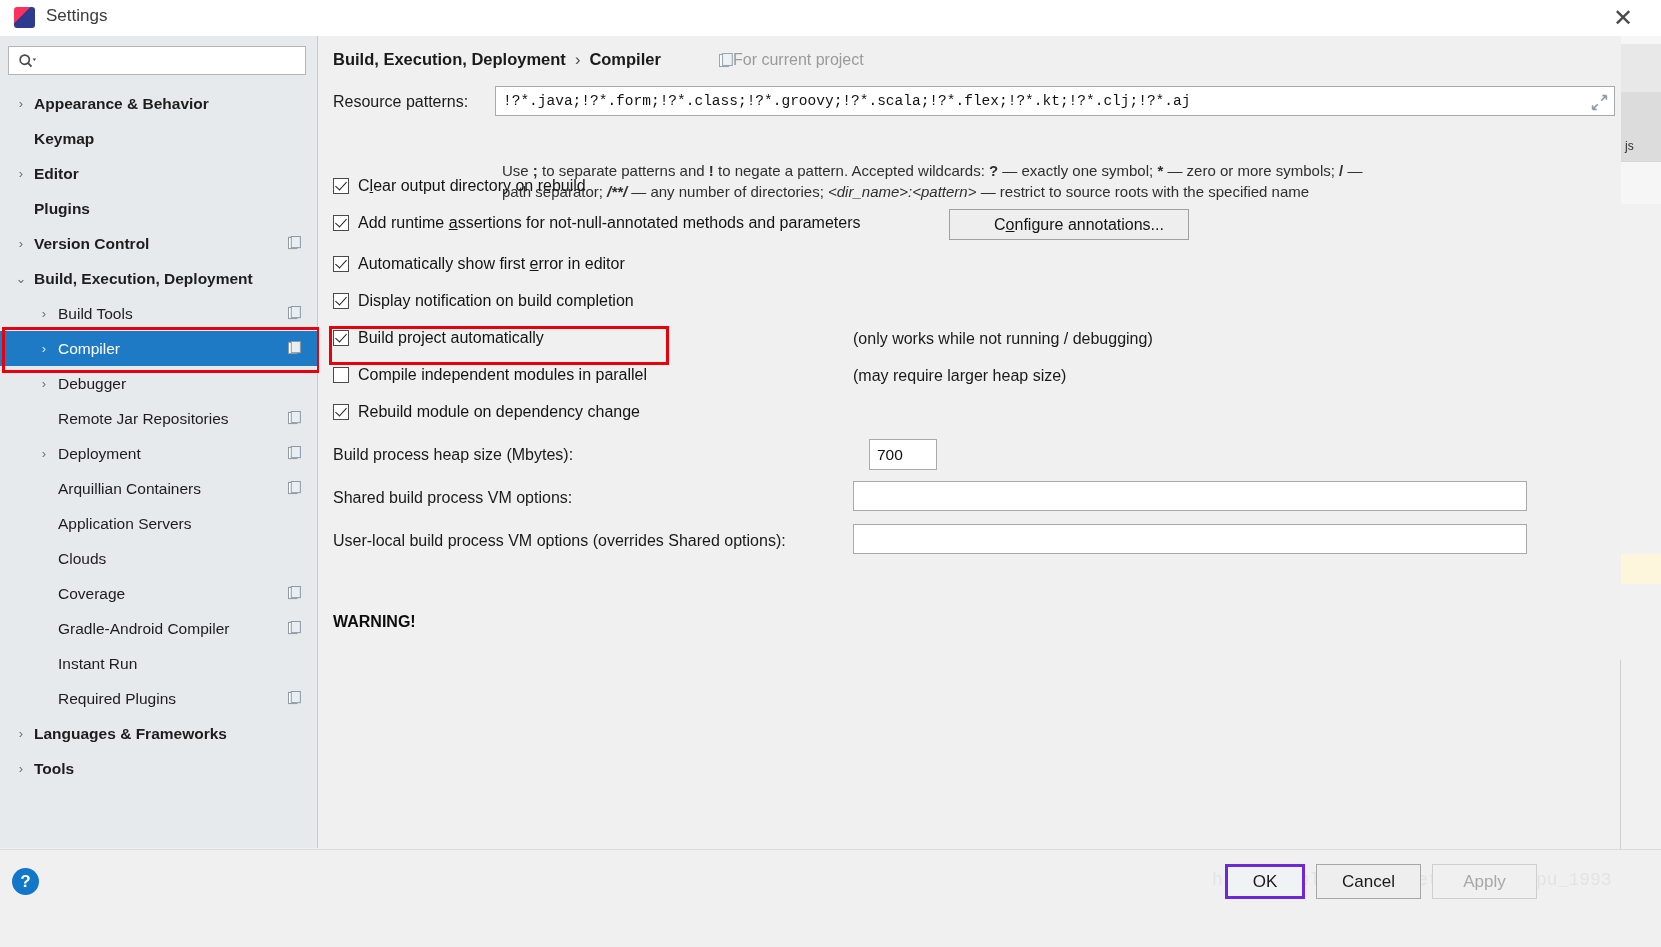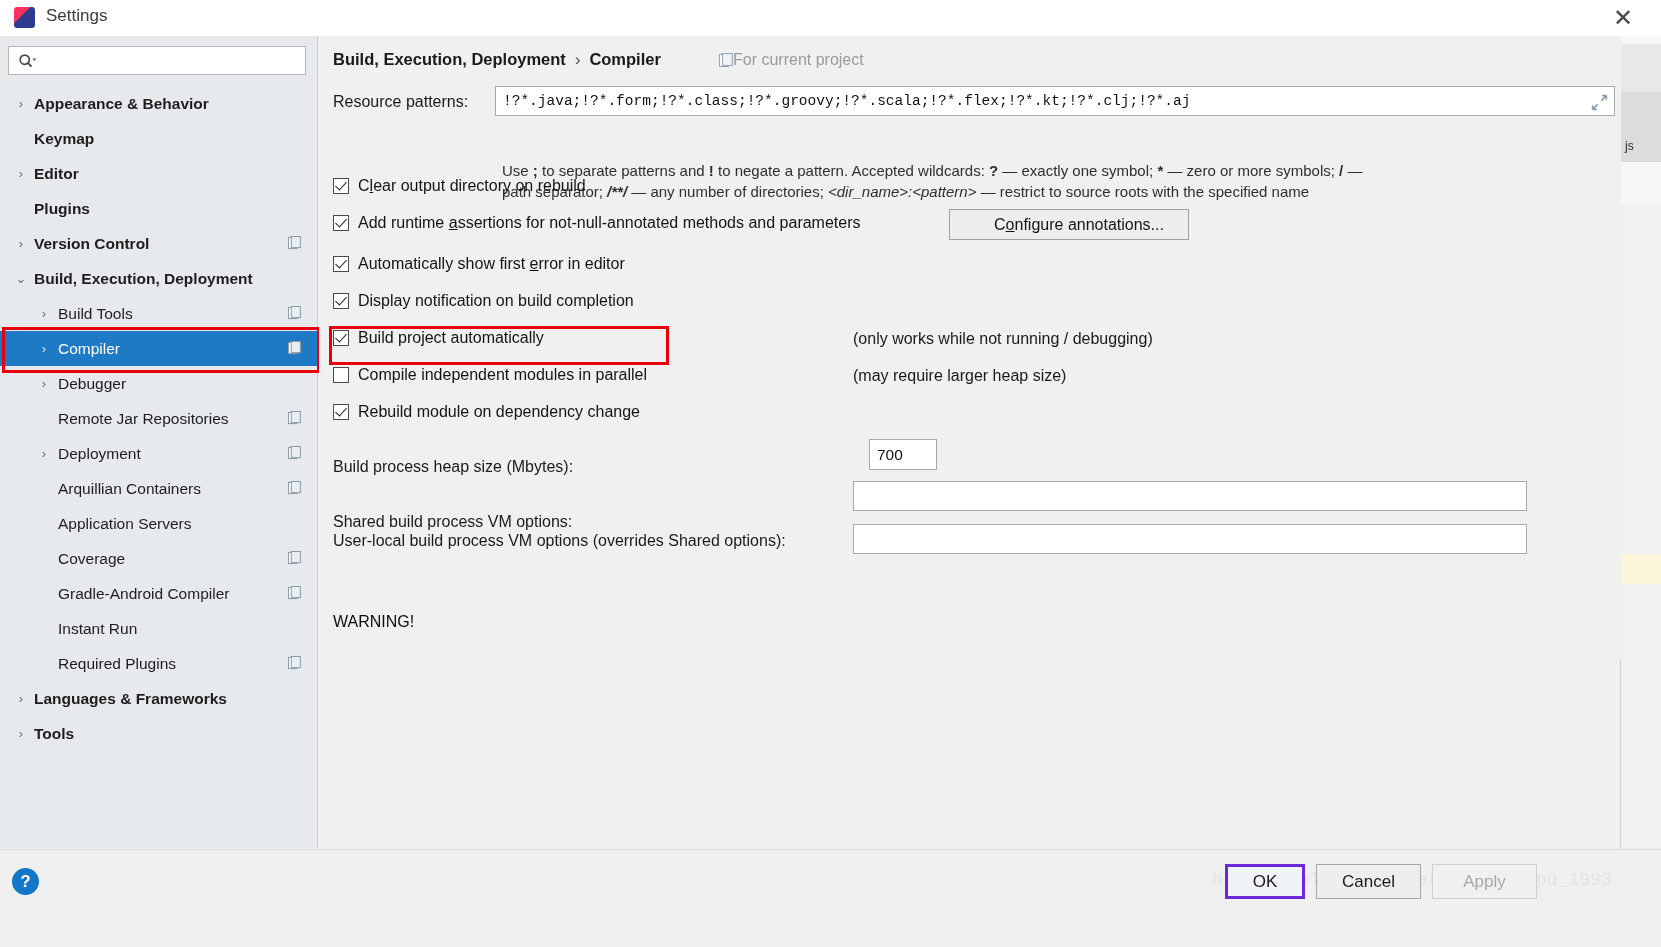--- a/index.html
+++ b/index.html
@@ -70,21 +70,21 @@
   .cbox{width:16px;height:16px;border:1px solid #4a4a4a;background:#ffffff;box-sizing:border-box;position:relative;flex:none;}
   .cbox.checked::after{content:"";position:absolute;left:4px;top:0px;width:5px;height:10px;border:solid #1b1b1b;border-width:0 1.6px 1.6px 0;transform:rotate(42deg);}
   .cb-label{margin-left:9px;font-size:16px;color:#141414;white-space:nowrap;}
   .cb-label u{text-decoration:underline;}
   .side-note{position:absolute;font-size:16px;color:#1a1a1a;white-space:nowrap;}
 
   .btn{position:absolute;background:#eeeeee;border:1px solid #a0a0a0;box-sizing:border-box;
     font-size:16px;color:#141414;display:flex;align-items:center;justify-content:center;cursor:default;padding-left:20px;}
   .btn u{text-decoration:underline;}
 
-  .warning{position:absolute;left:14px;bottom:26px;width:1160px;font-size:16px;font-weight:normal;color:#0d0d0d;line-height:25px;}
+  .warning{position:absolute;left:14px;bottom:26px;width:1160px;font-size:16px;font-weight:bold;color:#0d0d0d;line-height:25px;}
 
   
   .bottombar{position:absolute;left:0;top:849px;width:1661px;height:98px;background:#f0f0f0;border-top:1px solid #dcdcdc;}
   .help-btn{position:absolute;left:12px;top:18px;width:27px;height:27px;border-radius:50%;background:#1277c9;
     color:#ffffff;font-size:17px;font-weight:bold;display:flex;align-items:center;justify-content:center;cursor:pointer;}
   .dlgbtn{position:absolute;top:14px;height:35px;box-sizing:border-box;display:flex;align-items:center;justify-content:center;
     font-size:17px;color:#1a1a1a;background:#eeeeee;border:1px solid #a6a6a6;cursor:default;}
   .dlgbtn.default{border:3px solid #6d28d9;background:#eff3f6;}
   .dlgbtn.disabled{color:#a8a8a8;border-color:#cfcfcf;background:#f0f0f0;}
   .watermark{position:absolute;top:20px;left:1212px;width:440px;font-family:"Liberation Mono",monospace;font-size:18px;color:#e3e3e3;white-space:nowrap;}
@@ -194,20 +194,24 @@
             <rect x="0.5" y="1.5" width="9" height="12" fill="#ffffff" stroke="#8d9aa5" stroke-width="1.1"></rect>
             <rect x="3.5" y="0.5" width="9.8" height="12" fill="#e9eef2" stroke="#8d9aa5" stroke-width="1.1"></rect>
           </svg>
         </div>
         <div class="node lvl1">
           <span class="arrow"></span>
           <span class="lbl">Application Servers</span>
         </div>
         <div class="node lvl1">
           <span class="arrow"></span>
+          <span class="lbl">Clouds</span>
+        </div>
+        <div class="node lvl1">
+          <span class="arrow"></span>
           <span class="lbl">Coverage</span>
           <svg class="proj-icon" viewBox="0 0 14 15">
             <rect x="0.5" y="1.5" width="9" height="12" fill="#ffffff" stroke="#8d9aa5" stroke-width="1.1"></rect>
             <rect x="3.5" y="0.5" width="9.8" height="12" fill="#e9eef2" stroke="#8d9aa5" stroke-width="1.1"></rect>
           </svg>
         </div>
         <div class="node lvl1">
           <span class="arrow"></span>
           <span class="lbl">Gradle-Android Compiler</span>
           <svg class="proj-icon" viewBox="0 0 14 15">
@@ -297,26 +301,26 @@
         <div class="cb-row" style="left: 14px; top: 367px;">
           <div class="cbox checked"></div>
           <span class="cb-label"><span>Rebuild module on dependency change</span><span></span></span>
         </div>
       </div>
 
     <div class="btn" style="left:630px;top:173px;width:240px;height:31px;">
       <span><span>C</span><u>o</u><span>nfigure annotations...</span></span>
     </div>
 
-    <div class="row-label" style="left:14px;top:410px;margin-top:12px;">Build process heap size (Mbytes):</div>
+    <div class="row-label" style="left:14px;top:410px;">Build process heap size (Mbytes):</div>
     <div class="textfield plain" style="left:550px;top:403px;width:68px;height:31px;text-decoration:underline;">
       <input type="text" value="700" style="">
     </div>
 
-    <div class="row-label" style="left:14px;top:477px;">Shared build process VM options:</div>
+    <div class="row-label" style="left:14px;top:453px;">Shared build process VM options:</div>
     <div class="textfield plain" style="left:534px;top:445px;width:674px;height:30px;">
       <input type="text" value="" style="">
     </div>
 
     <div class="row-label" style="left:14px;top:496px;">User-local build process VM options (overrides Shared options):</div>
     <div class="textfield plain" style="left:534px;top:488px;width:674px;height:30px;">
       <input type="text" value="" style="">
     </div>
 
     <div class="warning">

